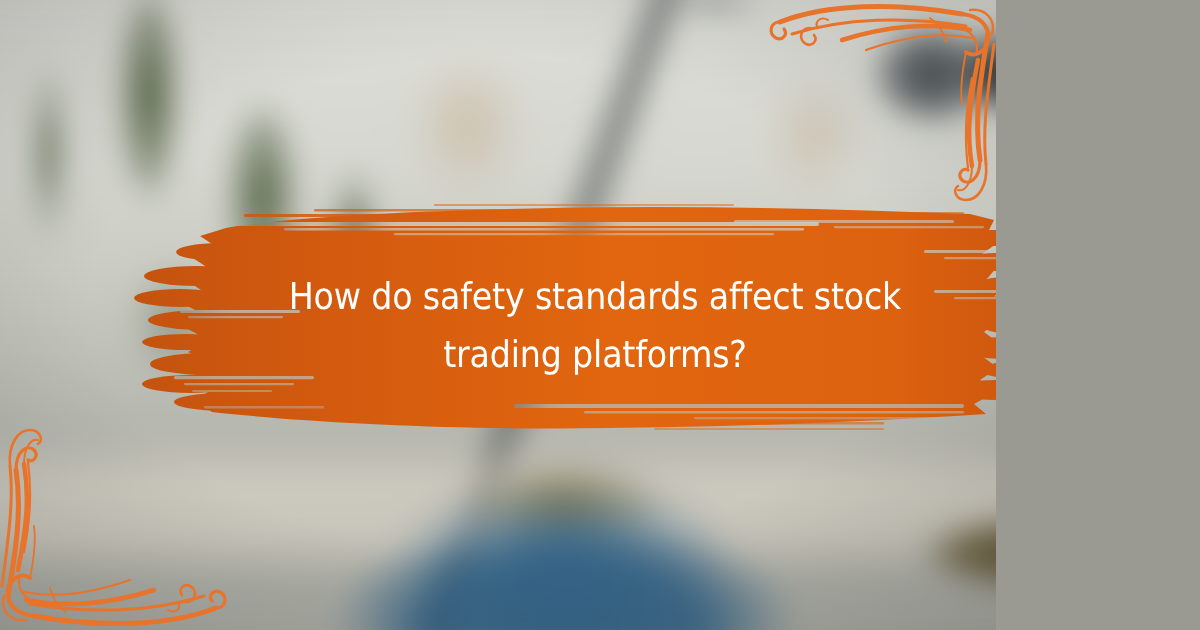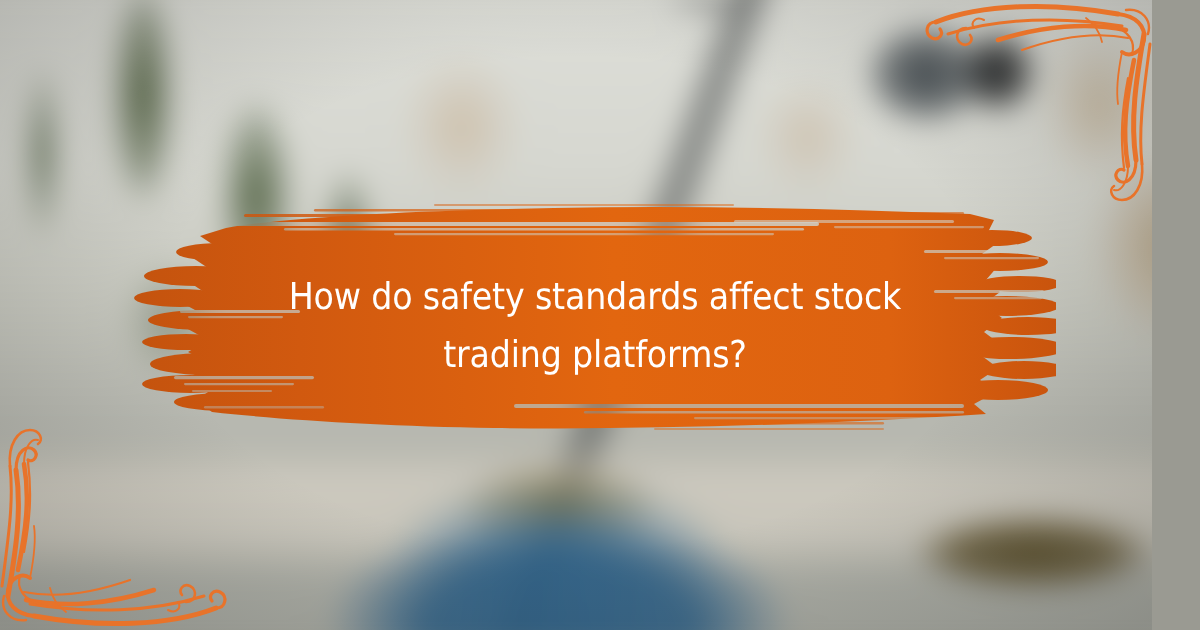--- a/index.html
+++ b/index.html
@@ -5,21 +5,21 @@
   * { margin:0; padding:0; box-sizing:border-box; }
   html, body {
     width:1200px; height:630px;
     overflow:hidden;
     font-family:"Liberation Sans", sans-serif;
     background:#9a9a92;
   }
 
   #canvas {
     position:relative;
-    width:1152px; height:630px;
+    width:996px; height:630px;
     overflow:hidden;
   }
 
   
   .bg-photo {
     position:absolute; inset:0;
     background:
       
       radial-gradient(ellipse 300px 140px at 560px 600px, rgba(44,96,136,0.96) 0%, rgba(44,96,136,0.88) 42%, rgba(44,96,136,0) 72%),
       radial-gradient(ellipse 210px 90px at 560px 530px, rgba(50,102,140,0.80) 0%, rgba(50,102,140,0) 75%),

